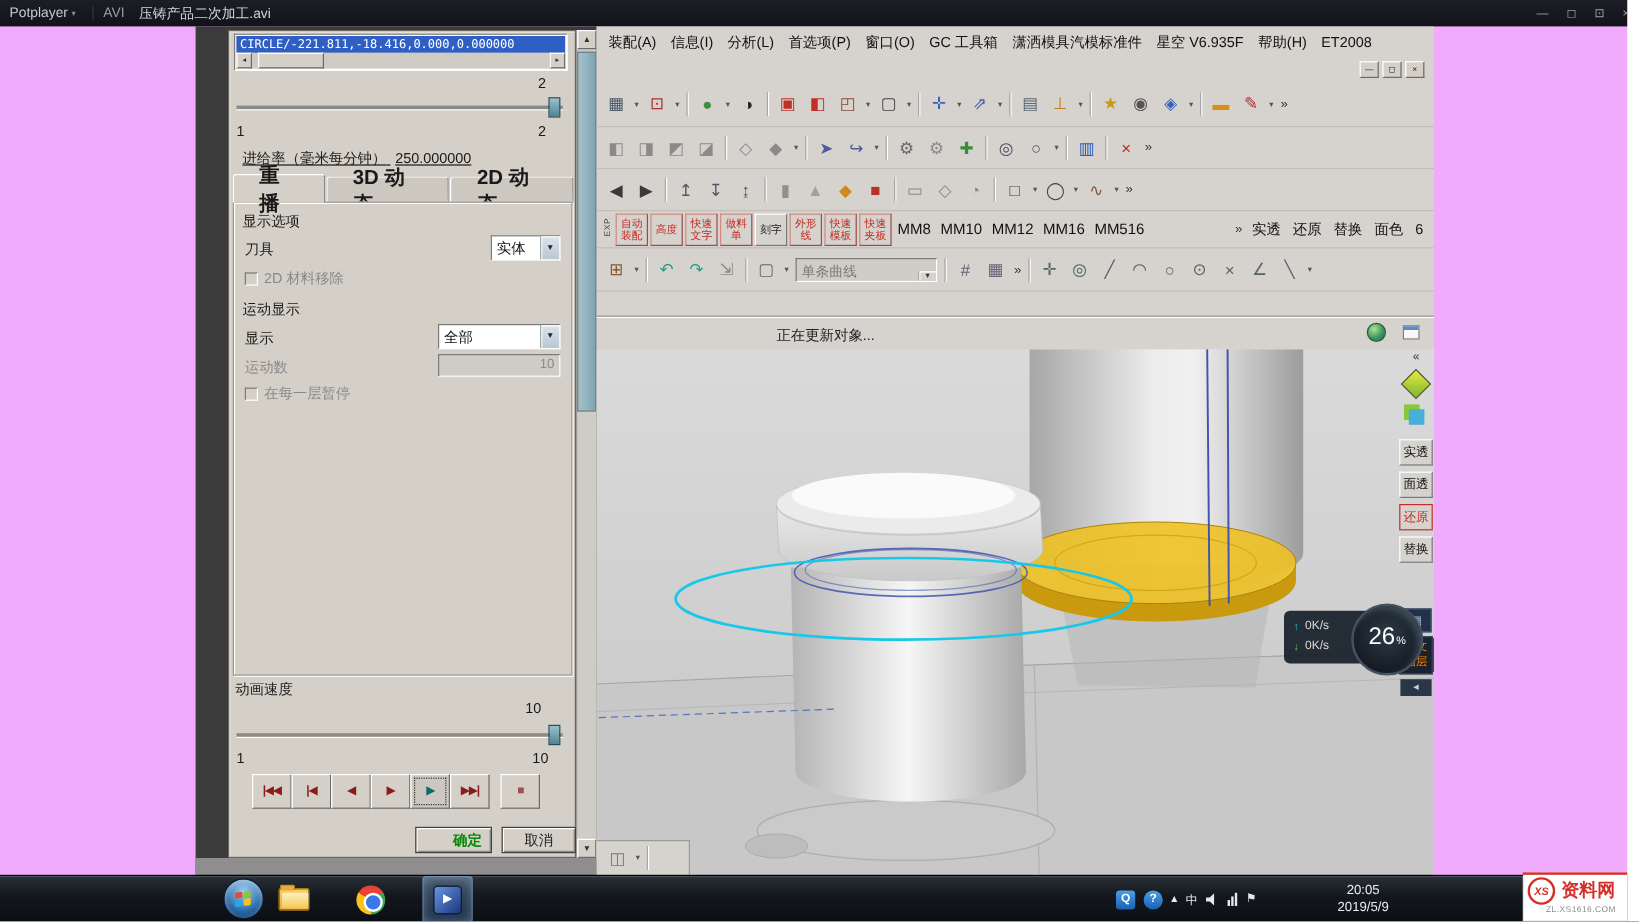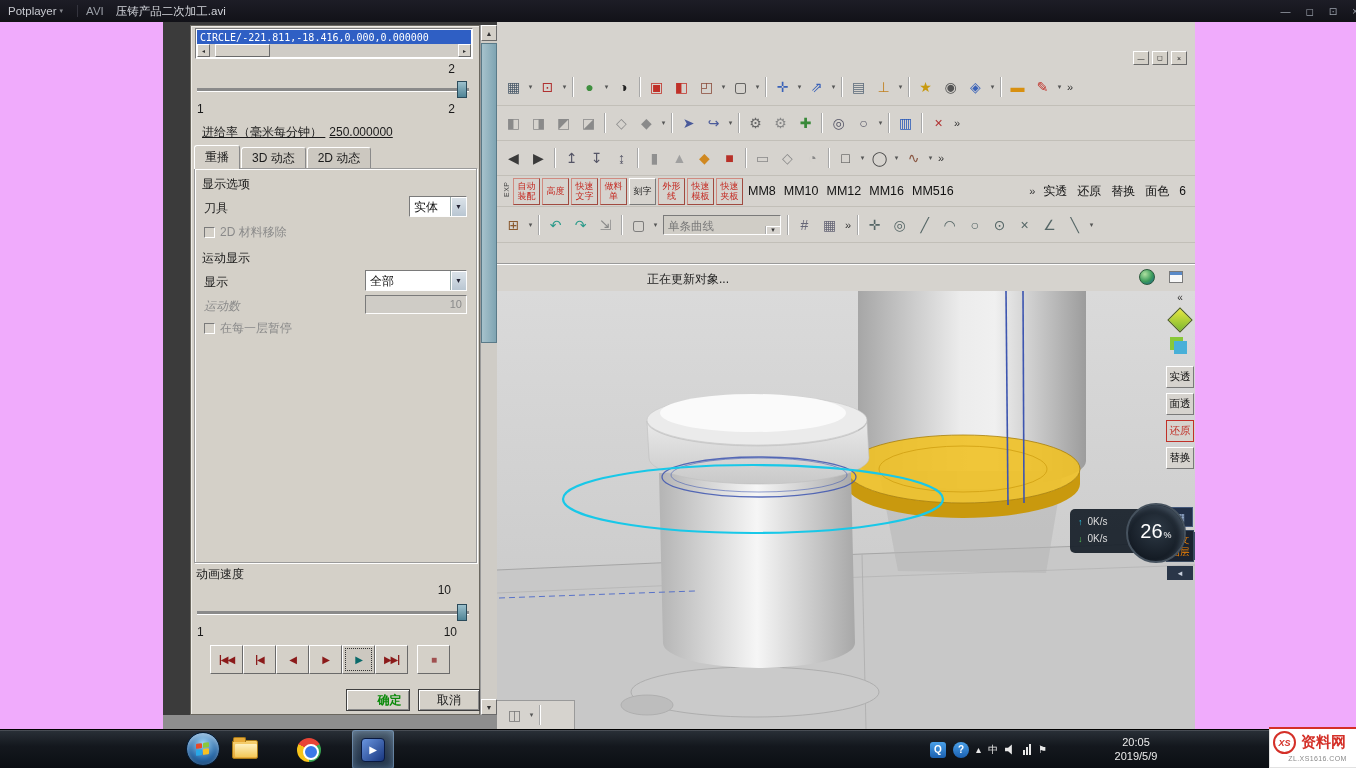--- a/index.html
+++ b/index.html
@@ -39,23 +39,23 @@
   .hs-track { flex:1; position:relative; background:#cfccc6; }
   .hs-thumb { position:absolute; left:5px; top:0; width:55px; height:13px; background:#d4d0c8;
     border:1px solid; border-color:#fff #6a6a6a #6a6a6a #fff; }
   .sl-wrap { height:20px; }
   .sl-track { position:absolute; left:0; right:0; top:8px; height:3px; background:#8a8a8a; box-shadow:0 1px 0 #fff; }
   .sl-thumb { position:absolute; top:1px; width:10px; height:17px; background:linear-gradient(#9cc0cc,#4f8496);
     border:1px solid #2a4a5a; }
   .dlg-label { font-size:12px; }
   .dlg-gray { color:#8a8a8a; }
   .tabs { left:3px; top:119px; display:flex; align-items:flex-end; }
-  .tab { height:22px; padding:0 10px; background:#ccc8c0; border:1px solid #8a8a8a; border-bottom:none;
-    border-top-color:#fff; border-left-color:#fff; border-radius:3px 3px 0 0; font-size:12px;
-    display:flex; align-items:center; margin-right:1px; }
+  .tab { height:22px; padding:0 21px; background:#ccc8c0; border:1px solid #8a8a8a; border-bottom:none;
+    border-top-color:#fff; border-left-color:#fff; border-radius:3px 3px 0 0; font-size:17px;
+    display:flex; align-items:center; margin-right:1px;font-weight:bold; }
   .tab.active { height:24px; background:#d4d0c8; position:relative; z-index:3; }
   .groupbox { left:3px; top:142px; width:283px; height:395px; border:1px solid #9a9a9a;
     box-shadow:inset 1px 1px 0 #fff, 1px 1px 0 #fff; background:#d4d0c8; }
   .combo { position:absolute; height:21px; background:#fff; border:1px solid; border-color:#7a7a7a #fdfdfd #fdfdfd #7a7a7a;
     display:flex; align-items:stretch; }
   .combo-text { flex:1; font-size:12px; padding:2px 0 0 4px; color:#111; white-space:nowrap; overflow:hidden; }
   .combo-btn { width:16px; background:linear-gradient(#dde4ea,#b9c6d2); border-left:1px solid #9aa;
     box-shadow:inset 1px 1px 0 #fff; color:#223; font-size:7px; display:flex; align-items:center; justify-content:center; }
   .field { position:absolute; height:19px; background:#cfccc6; border:1px solid; border-color:#7a7a7a #fdfdfd #fdfdfd #7a7a7a;
     color:#8a8a8a; font-size:11px; text-align:right; padding:2px 4px 0 0; }
@@ -270,21 +270,21 @@
       <span class="cbx-row" style="left:9px; top:55px;">
         <span class="cbx"></span>
         <span class="dlg-label dlg-gray">2D 材料移除</span>
       </span>
       <span class="abs dlg-label" style="left:7px; top:81px;">运动显示</span>
       <span class="abs dlg-label" style="left:9px; top:105px;">显示</span>
       <span class="combo" style="left:170px; top:101px; width:102px;">
         <span class="combo-text">全部</span>
         <span class="combo-btn">▼</span>
       </span>
-      <span class="abs dlg-label dlg-gray" style="left:9px; top:129px;font-style:italic;">运动数</span>
+      <span class="abs dlg-label dlg-gray" style="left:9px; top:129px;">运动数</span>
       <span class="field" style="left:170px; top:126px; width:102px;">10</span>
       <span class="cbx-row" style="left:9px; top:151px;">
         <span class="cbx"></span>
         <span class="dlg-label dlg-gray">在每一层暂停</span>
       </span>
     </div>
 
     <span class="abs dlg-label" style="left:5px; top:540px;">动画速度</span>
     <span class="abs dlg-label" style="right:28px; top:557px;">10</span>
     <div class="abs sl-wrap" style="left:6px; top:577px; width:272px;">
@@ -309,20 +309,32 @@
   </div>
 
   <div class="abs dlg-scroll">
     <span class="sc-btn" style="top:0;">▲</span>
     <span class="sc-thumb"></span>
     <span class="sc-btn" style="bottom:0;">▼</span>
   </div>
 
   <div class="abs cadwin">
 
+    <div class="abs menubar">
+        <span class="menu-item">装配(A)</span>
+        <span class="menu-item">信息(I)</span>
+        <span class="menu-item">分析(L)</span>
+        <span class="menu-item">首选项(P)</span>
+        <span class="menu-item">窗口(O)</span>
+        <span class="menu-item">GC 工具箱</span>
+        <span class="menu-item">潇洒模具汽模标准件</span>
+        <span class="menu-item">星空 V6.935F</span>
+        <span class="menu-item">帮助(H)</span>
+        <span class="menu-item">ET2008</span>
+      </div>
 
     <div class="abs rowa">
       <span class="mdi-controls">
           <span class="mdi-btn">—</span>
           <span class="mdi-btn">◻</span>
           <span class="mdi-btn">×</span>
         </span>
     </div>
 
     <div class="abs trow row1">

